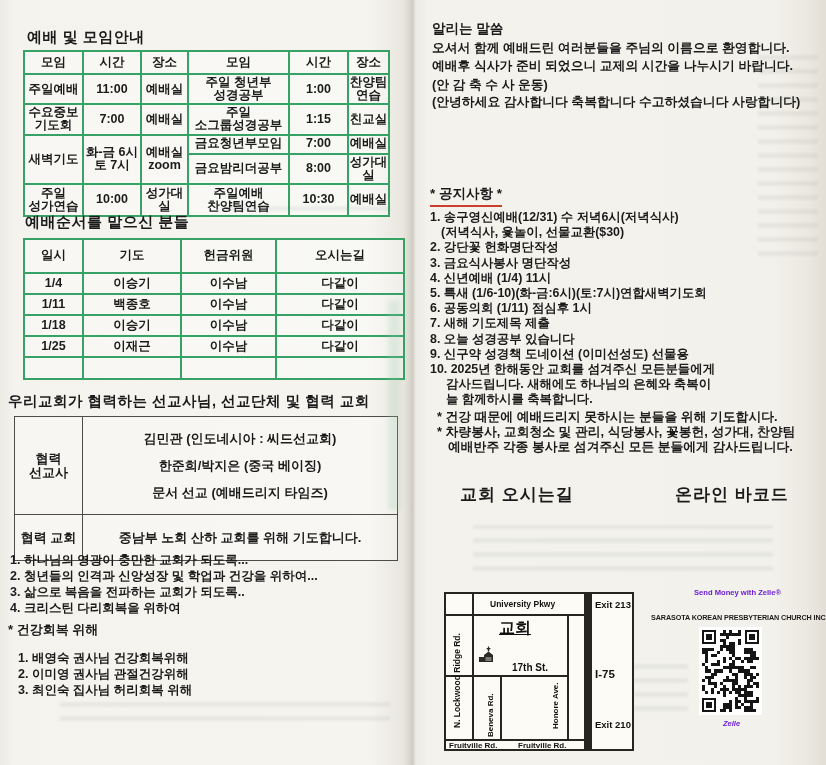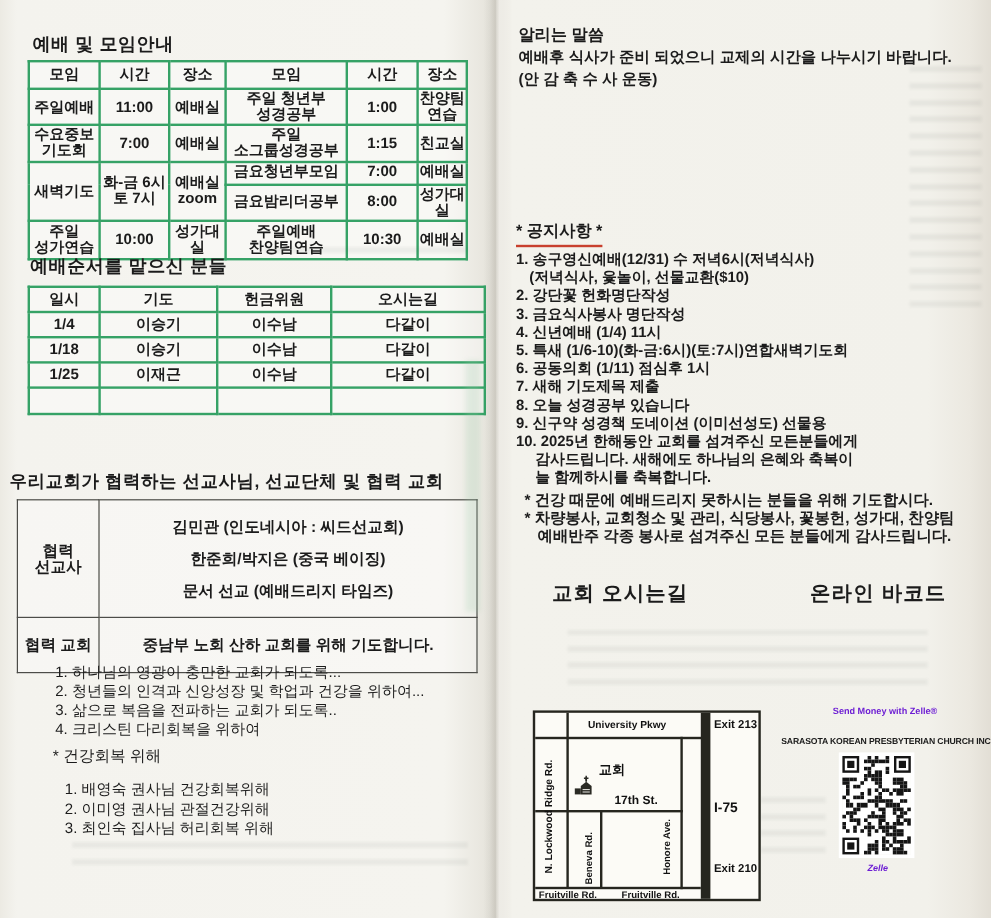--- a/index.html
+++ b/index.html
@@ -14,21 +14,21 @@
   #right-page{left:413px;width:413px;background:linear-gradient(90deg,#e4e1d9 0px,#f3f2ec 14px,#f2f1eb 360px,#ebe8e0 395px,#e2ded5 413px);}
   .fold{position:absolute;left:403px;top:0;width:22px;height:765px;
     background:linear-gradient(90deg,rgba(60,60,50,0) 0%,rgba(60,60,50,.10) 45%,rgba(255,255,255,.25) 60%,rgba(60,60,50,0) 100%);}
   .abs{position:absolute;}
   .sec-title{font-size:15px;font-weight:bold;letter-spacing:.5px;}
   table{border-collapse:collapse;table-layout:fixed;}
   .tbl td,.tbl th{font-weight:bold;text-align:center;vertical-align:middle;
     white-space:pre-line;line-height:1.05;padding:1px 0;}
   .green td,.green th{border:2px solid #36a266;font-size:12.5px;background:rgba(255,255,255,.35);}
   .dark td,.dark th{border:1.5px solid #4c4c48;font-size:13px;background:rgba(255,255,255,.3);}
-  .list-line{font-size:12.5px;font-weight:normal;line-height:16px;white-space:pre;margin-left:36px;}
+  .list-line{font-size:12.5px;font-weight:bold;line-height:16px;white-space:pre;}
   .rp-line{font-size:12.8px;font-weight:bold;line-height:18.5px;white-space:pre;}
   .rp-small{font-size:12.4px;font-weight:bold;line-height:15.2px;white-space:pre;}
   .red-underline{display:inline-block;font-size:13.5px;font-weight:bold;
     border-bottom:2px solid #c8402e;padding-bottom:2px;}
   .big-header{font-size:17px;font-weight:bold;letter-spacing:1px;}
   .ind1{margin-left:11px;}
   .ind2{margin-left:16px;}
   
   .map{border:2px solid #26261f;background:#fcfbf6;}
   .road{position:absolute;background:#26261f;}
@@ -121,29 +121,35 @@
   <div class="abs sec-title" style="left:25px;top:213px;">예배순서를 맡으신 분들</div>
 
   <table class="tbl green abs" style="left:23px;top:238px;width:380px;">
     <colgroup>
       <col style="width:59px">
         <col style="width:98px">
         <col style="width:95px">
         <col style="width:128px">
     </colgroup>
     <tbody>
-        <tr style="height:21px">
+        <tr style="height:34px">
       <th>일시</th>
       <th>기도</th>
       <th>헌금위원</th>
       <th>오시는길</th>
     </tr>
     <tr style="height:21px">
       <td>1/4</td>
       <td>이승기</td>
+      <td>이수남</td>
+      <td>다같이</td>
+    </tr>
+    <tr style="height:21px">
+      <td>1/11</td>
+      <td>백종호</td>
       <td>이수남</td>
       <td>다같이</td>
     </tr>
     <tr style="height:21px">
       <td>1/18</td>
       <td>이승기</td>
       <td>이수남</td>
       <td>다같이</td>
     </tr>
     <tr style="height:21px">
@@ -202,30 +208,32 @@
 
   <div class="ghost" style="left:60px;top:696px;width:330px;height:34px;"></div>
   <div class="ghost-green" style="left:388px;top:300px;width:12px;height:210px;"></div>
   <div class="ghost" style="left:220px;top:200px;width:170px;height:20px;"></div>
 </div>
 
 <div class="page" id="right-page">
 
   <div class="abs" style="left:19px;top:20px;">
     <div class="rp-line" style="font-size:13.5px;">알리는 말씀</div>
+    <div class="rp-line">오셔서 함께 예배드린 여러분들을 주님의 이름으로 환영합니다.</div>
     <div class="rp-line">예배후 식사가 준비 되었으니 교제의 시간을 나누시기 바랍니다.</div>
     <div class="rp-line" style="line-height:17px;">(안 감 축 수 사 운동)</div>
+    <div class="rp-line" style="line-height:17px;">(안녕하세요 감사합니다 축복합니다 수고하셨습니다 사랑합니다)</div>
   </div>
 
 
   <div class="abs" style="left:17px;top:184px;">
     <span class="red-underline">* 공지사항 *</span>
     <div style="margin-top:3px;">
       <div class="rp-small">1. 송구영신예배(12/31) 수 저녁6시(저녁식사)</div>
-      <div class="rp-small ind1">(저녁식사, 윷놀이, 선물교환($10)</div>
+      <div class="rp-small ind1">(저녁식사, 윷놀이, 선물교환($30)</div>
       <div class="rp-small">2. 강단꽃 헌화명단작성</div>
       <div class="rp-small">3. 금요식사봉사 명단작성</div>
       <div class="rp-small">4. 신년예배 (1/4) 11시</div>
       <div class="rp-small">5. 특새 (1/6-10)(화-금:6시)(토:7시)연합새벽기도회</div>
       <div class="rp-small">6. 공동의회 (1/11) 점심후 1시</div>
       <div class="rp-small">7. 새해 기도제목 제출</div>
       <div class="rp-small">8. 오늘 성경공부 있습니다</div>
       <div class="rp-small">9. 신구약 성경책 도네이션 (이미선성도) 선물용</div>
       <div class="rp-small">10. 2025년 한해동안 교회를 섬겨주신 모든분들에게</div>
       <div class="rp-small ind2">감사드립니다. 새해에도 하나님의 은혜와 축복이</div>
@@ -255,21 +263,21 @@
     <div class="mlabel" style="left:149px;top:5px;font-size:9.5px;">Exit 213</div>
     <div class="mlabel" style="left:149px;top:74px;font-size:11.5px;">I-75</div>
     <div class="mlabel" style="left:149px;top:125px;font-size:9.5px;">Exit 210</div>
     <div class="mlabel vlabel" style="left:6px;top:16px;font-size:8.5px;height:118px;">N. Lockwood Ridge Rd.</div>
     <div class="mlabel vlabel" style="left:105px;top:55px;font-size:8px;height:80px;">Honore Ave.</div>
     <div class="mlabel vlabel" style="left:40px;top:88px;font-size:8px;height:55px;">Beneva Rd.</div>
     <div class="mlabel" style="left:66px;top:68px;font-size:10px;">17th St.</div>
     <div class="mlabel" style="left:3px;top:147px;font-size:8px;">Fruitville Rd.</div>
     <div class="mlabel" style="left:72px;top:147px;font-size:8px;">Fruitville Rd.</div>
 
-    <div class="mlabel" style="left:53px;top:40px;font-size:11px;">교회</div>
+    <div class="mlabel" style="left:53px;top:24px;font-size:16px;text-decoration:underline;">교회</div>
     <svg class="abs" style="left:32px;top:51px;" width="22" height="18" viewBox="0 0 22 18">
       <path d="M6 17 V10 L10.5 6.5 L15 10 V17 Z" fill="#2a2a24"></path>
       <rect x="1" y="12" width="5" height="5" fill="#2a2a24"></rect>
       <path d="M10.5 6.5 V3" stroke="#2a2a24" stroke-width="1.4"></path>
       <path d="M8.6 3.6 H12.4 M10.5 1.4 V5.4" stroke="#2a2a24" stroke-width="1.2"></path>
       <path d="M7.5 13 h6 M7.5 15 h6" stroke="#f5f4ef" stroke-width="0.8"></path>
     </svg>
   </div>
 
   <div class="abs zelle-purple" style="left:281px;top:588px;font-size:7.6px;font-weight:bold;">Send Money with Zelle®</div>

